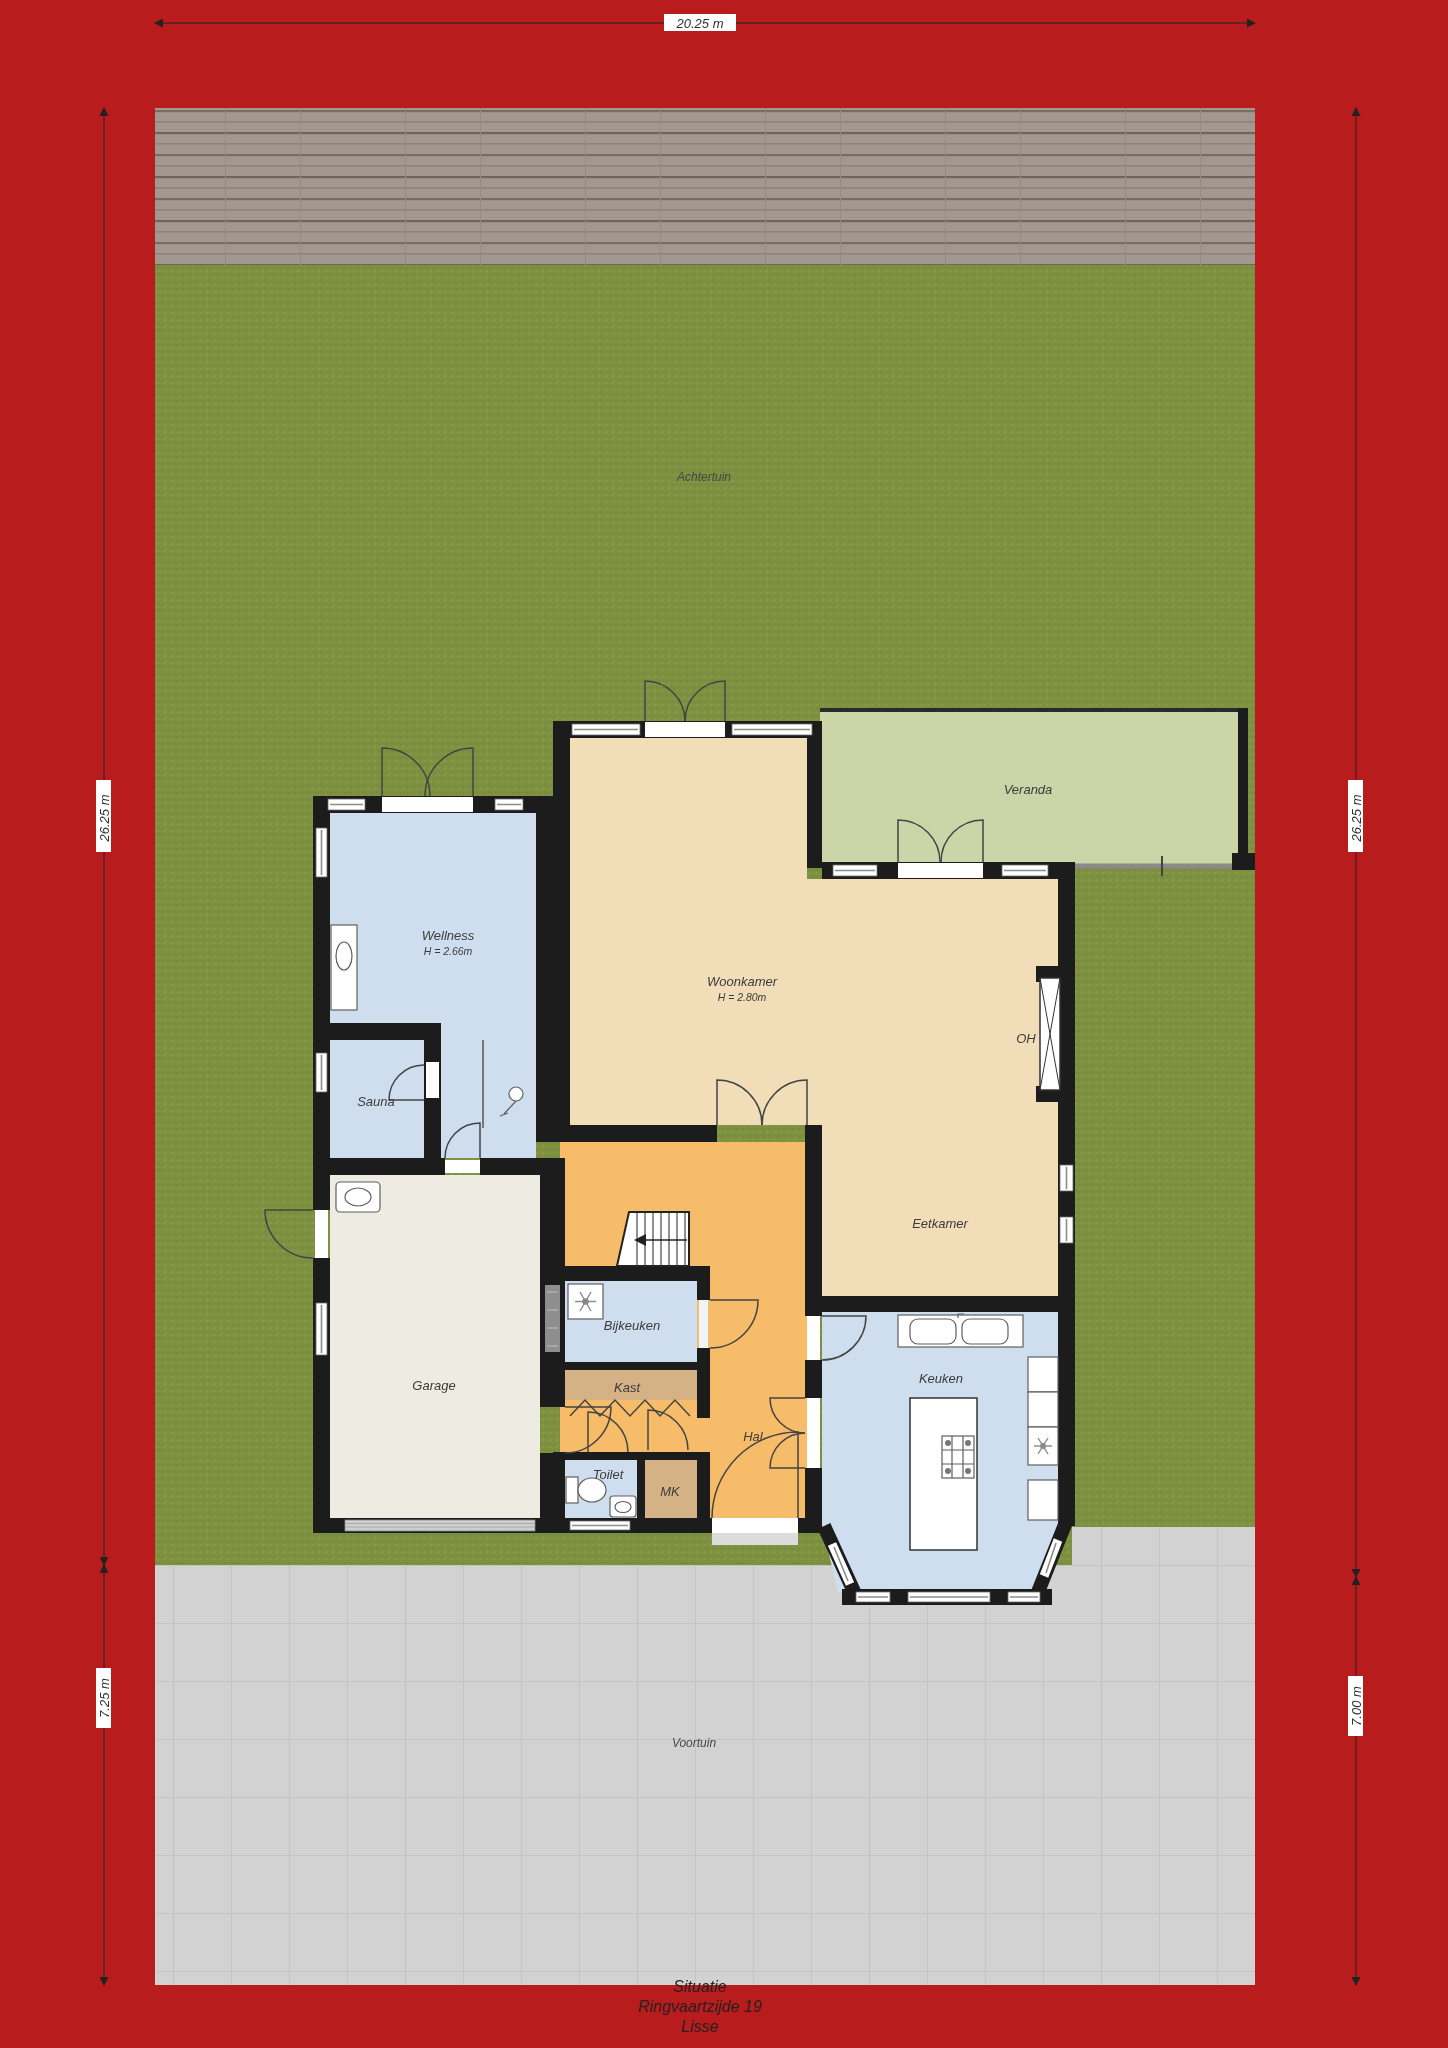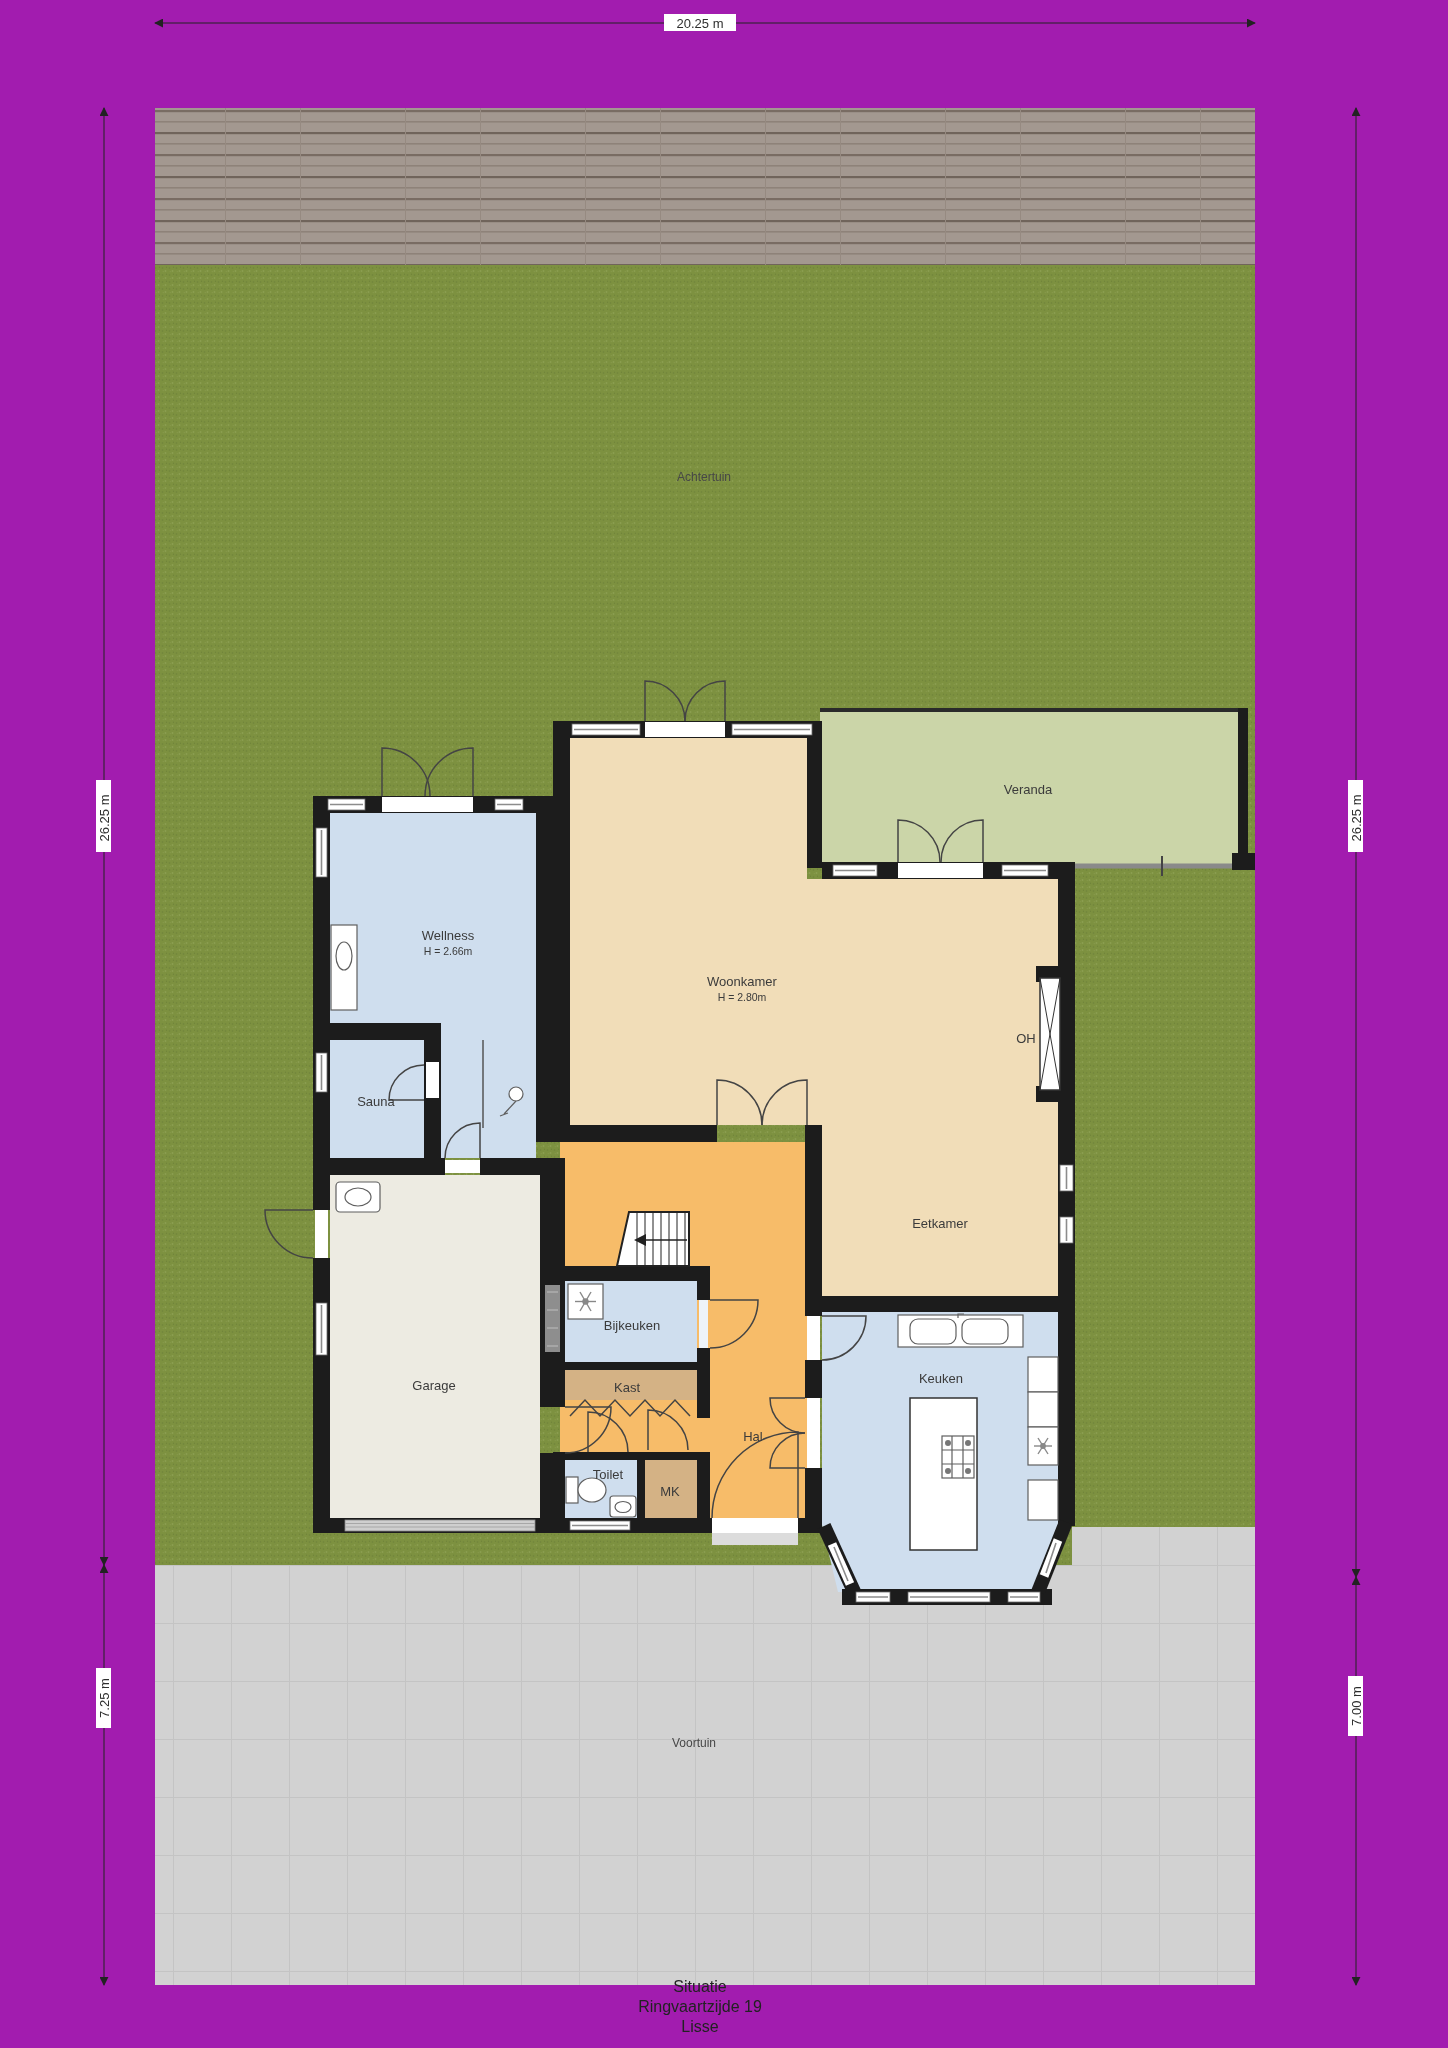--- a/index.html
+++ b/index.html
@@ -1,16 +1,16 @@
 <!DOCTYPE html>
 <html><head>
 <meta charset="utf-8">
 <style>
   html,body{margin:0;padding:0;background:#ffffff;}
-  .page{position:relative;width:1448px;height:2048px;background:#a21caf;margin:0 auto;overflow:hidden;}
+  .page{position:relative;width:1448px;height:2048px;background:#b91c1c;margin:0 auto;overflow:hidden;font-style:italic;}
   svg{position:absolute;left:0;top:0;}
   text{font-family:"Liberation Sans","DejaVu Sans",sans-serif;fill:#3b3b3b;}
   .room-label{font-size:13px;}
   .small-label{font-size:10.5px;}
   .site-label{font-size:12px;fill:#474747;}
   .dim-label{font-size:13px;fill:#2e2e2e;}
   .title-label{font-size:16px;fill:#222;}
   .wall{fill:#1c1c1c;}
   .win{fill:#ffffff;stroke:#6b6b6b;stroke-width:0.8;}
   .glz{stroke:#8c8c8c;stroke-width:1.6;fill:none;}

